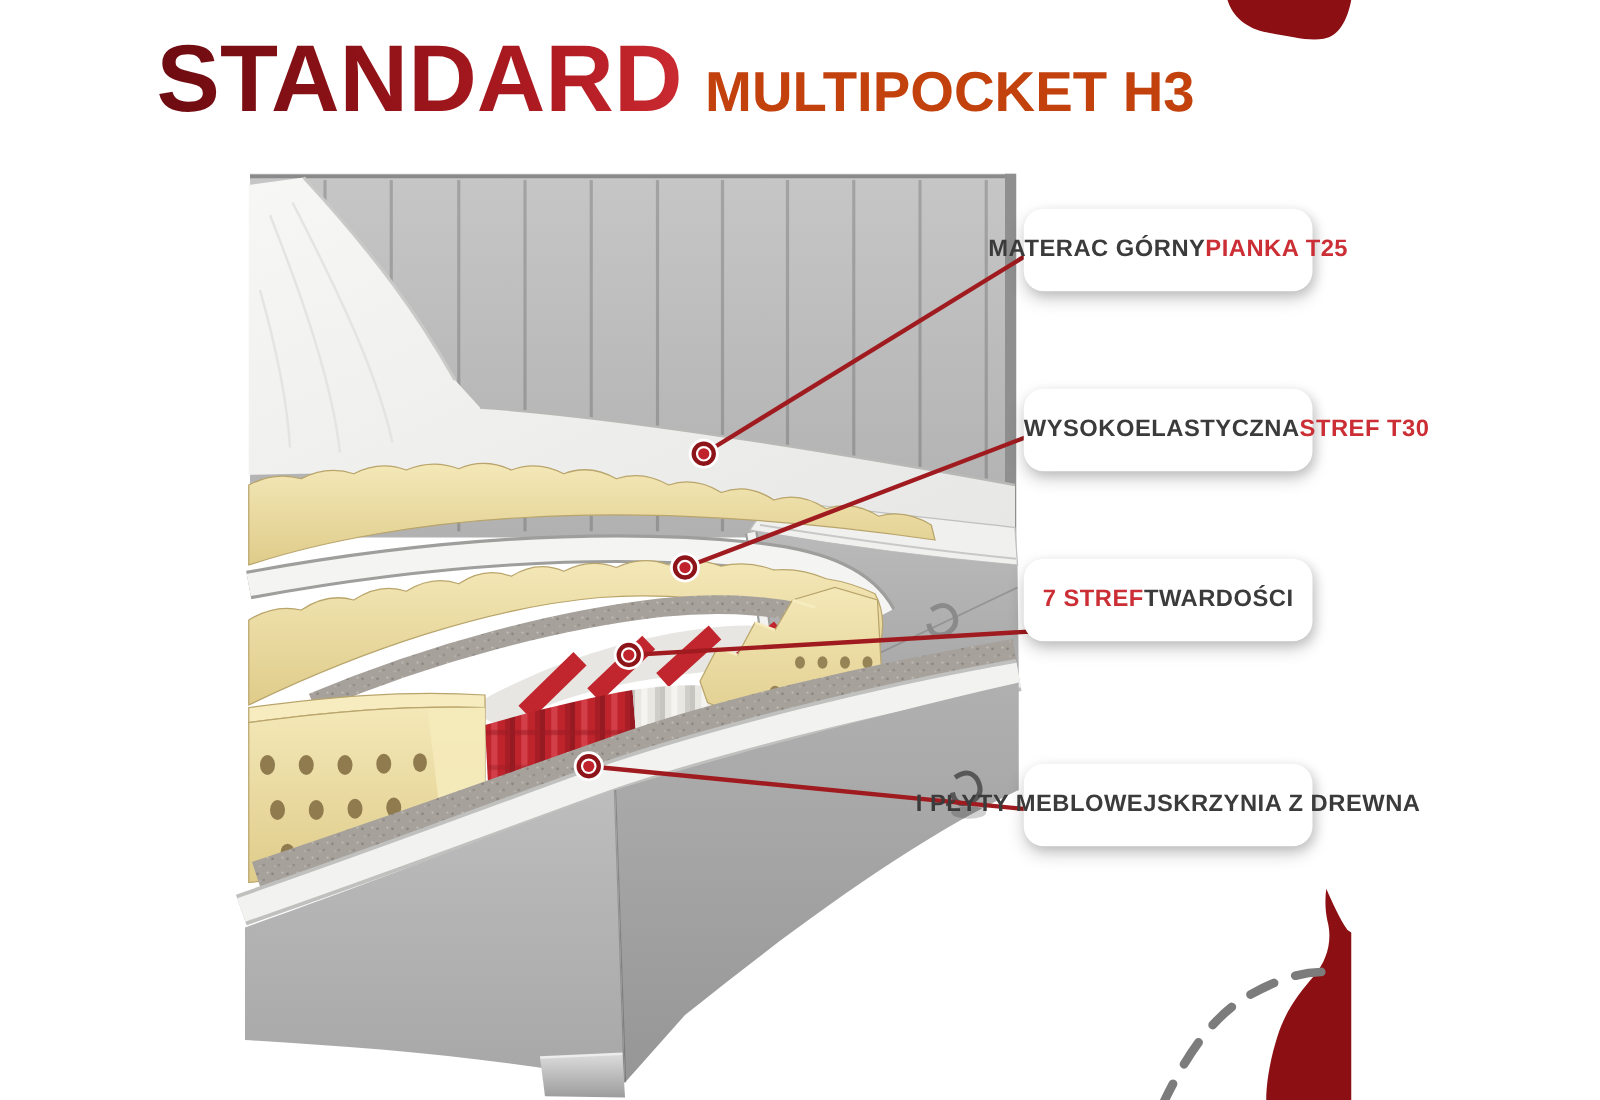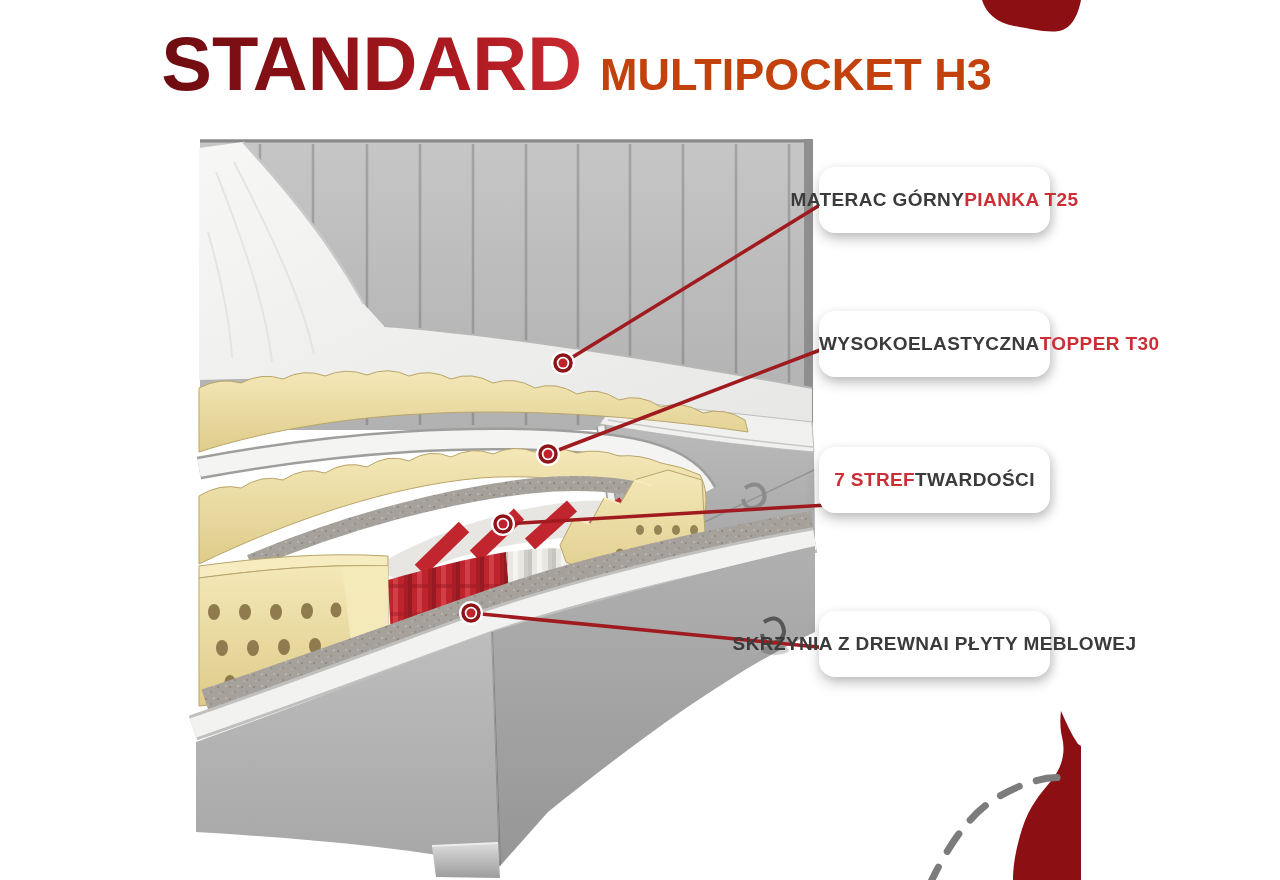--- a/index.html
+++ b/index.html
@@ -1,21 +1,21 @@
 <!DOCTYPE html>
 <html><head>
 <meta charset="utf-8">
 <style>
   html,body{margin:0;padding:0;background:#ffffff;}
   .stage{position:relative;width:1280px;height:880px;background:#ffffff;overflow:hidden;
          font-family:"Liberation Sans", sans-serif;}
   .bed-svg{position:absolute;left:0;top:0;width:1280px;height:880px;}
   
   .title{position:absolute;left:0;top:26px;width:1081px;display:flex;justify-content:center;
-         align-items:baseline;gap:18px;white-space:nowrap;margin-left:36px;}
+         align-items:baseline;gap:18px;white-space:nowrap;}
   .title-primary{font-size:76px;font-weight:800;line-height:1;letter-spacing:0px;
       background:linear-gradient(90deg,#6d0c11 0%,#8f1217 40%,#b01b22 75%,#cb2a31 100%);
       -webkit-background-clip:text;background-clip:text;color:transparent;}
   .title-secondary{font-size:45px;font-weight:700;line-height:1;color:#c2410c;letter-spacing:0px;}
   
   .callout{position:absolute;left:819px;width:231px;height:66px;background:#ffffff;
       border-radius:16px;box-shadow:0 6px 14px rgba(0,0,0,0.20), 3px 3px 8px rgba(0,0,0,0.10);
       display:flex;align-items:center;justify-content:center;
       text-align:center;z-index:5;}
   .c-line{font-size:19px;font-weight:600;color:#3b3b3b;letter-spacing:.4px;line-height:1.35;white-space:nowrap;}
@@ -234,24 +234,24 @@
     <span class="title-primary">STANDARD</span>
     <span class="title-secondary">MULTIPOCKET H3</span>
   </div>
 
   <div class="callout callout-1">
     <span class="c-line">MATERAC GÓRNY</span>
     <span class="c-line accent">PIANKA T25</span>
   </div>
   <div class="callout callout-2">
     <span class="c-line">WYSOKOELASTYCZNA</span>
-    <span class="c-line accent">TOPPER T30</span>
+    <span class="c-line accent">STREF T30</span>
   </div>
   <div class="callout callout-3">
     <span class="c-line accent">7 STREF</span>
     <span class="c-line">TWARDOŚCI</span>
   </div>
   <div class="callout callout-4">
+    <span class="c-line">I PŁYTY MEBLOWEJ</span>
     <span class="c-line">SKRZYNIA Z DREWNA</span>
-    <span class="c-line">I PŁYTY MEBLOWEJ</span>
   </div>
 
 </div>
 
 </body></html>

